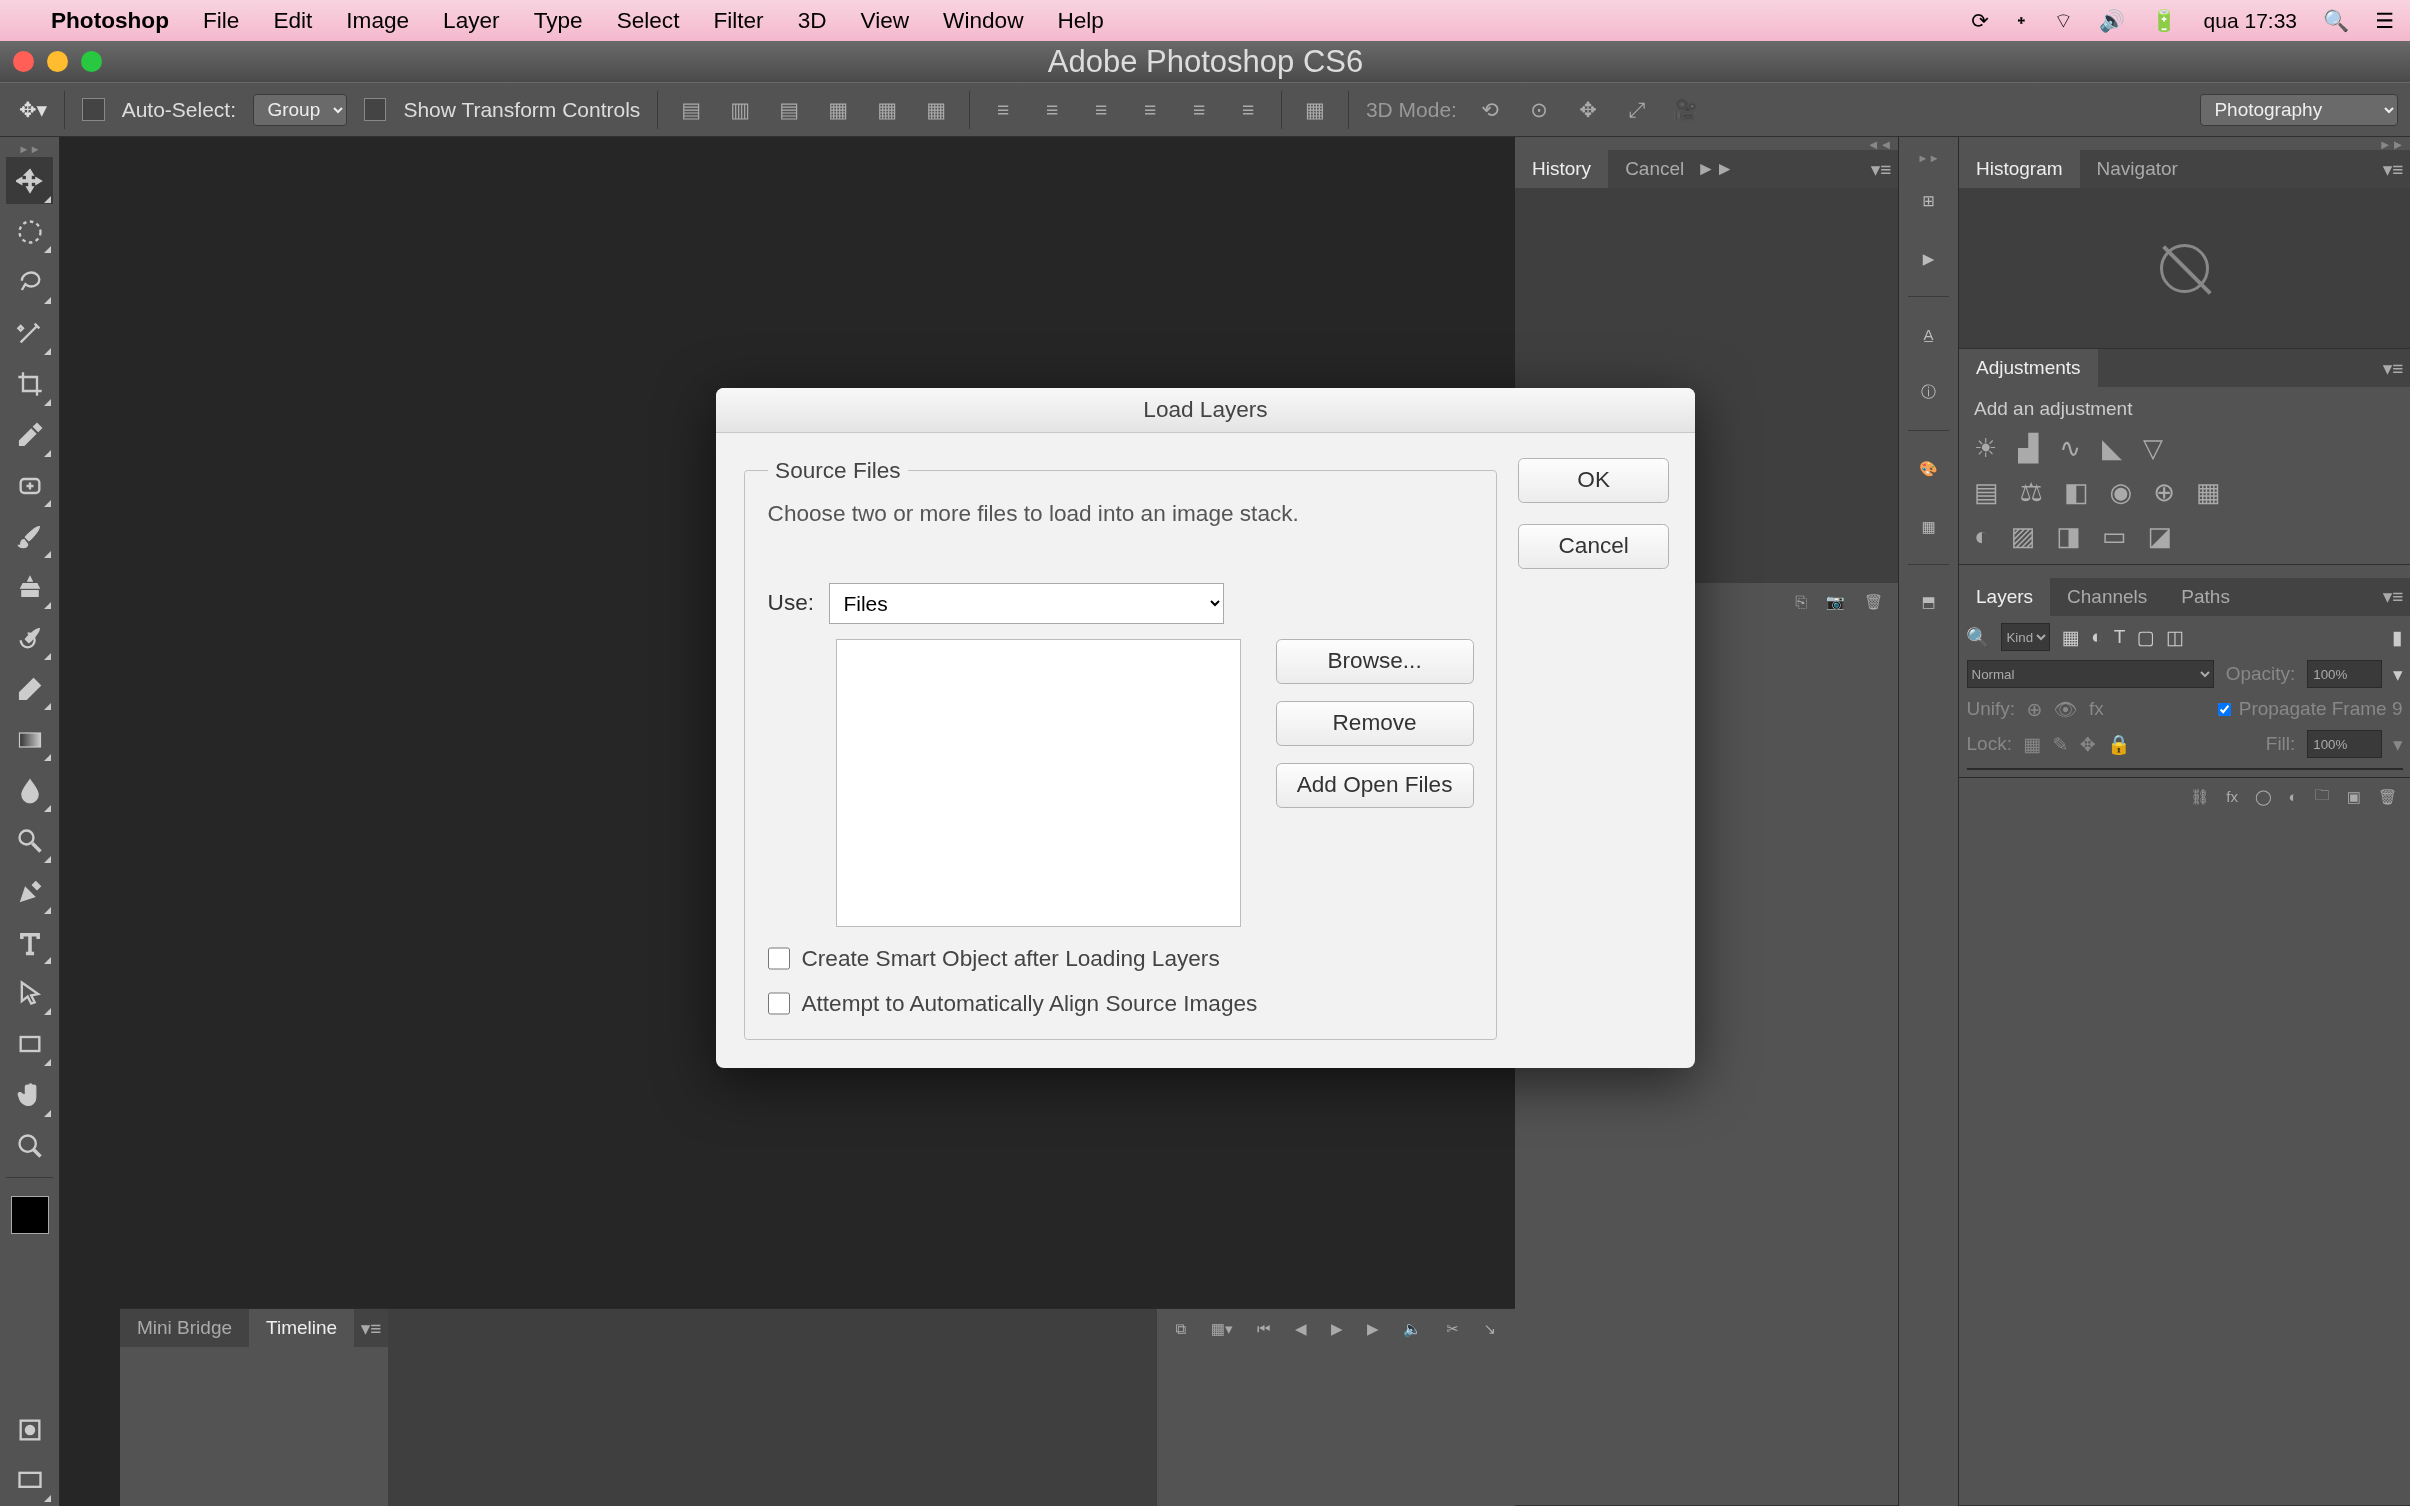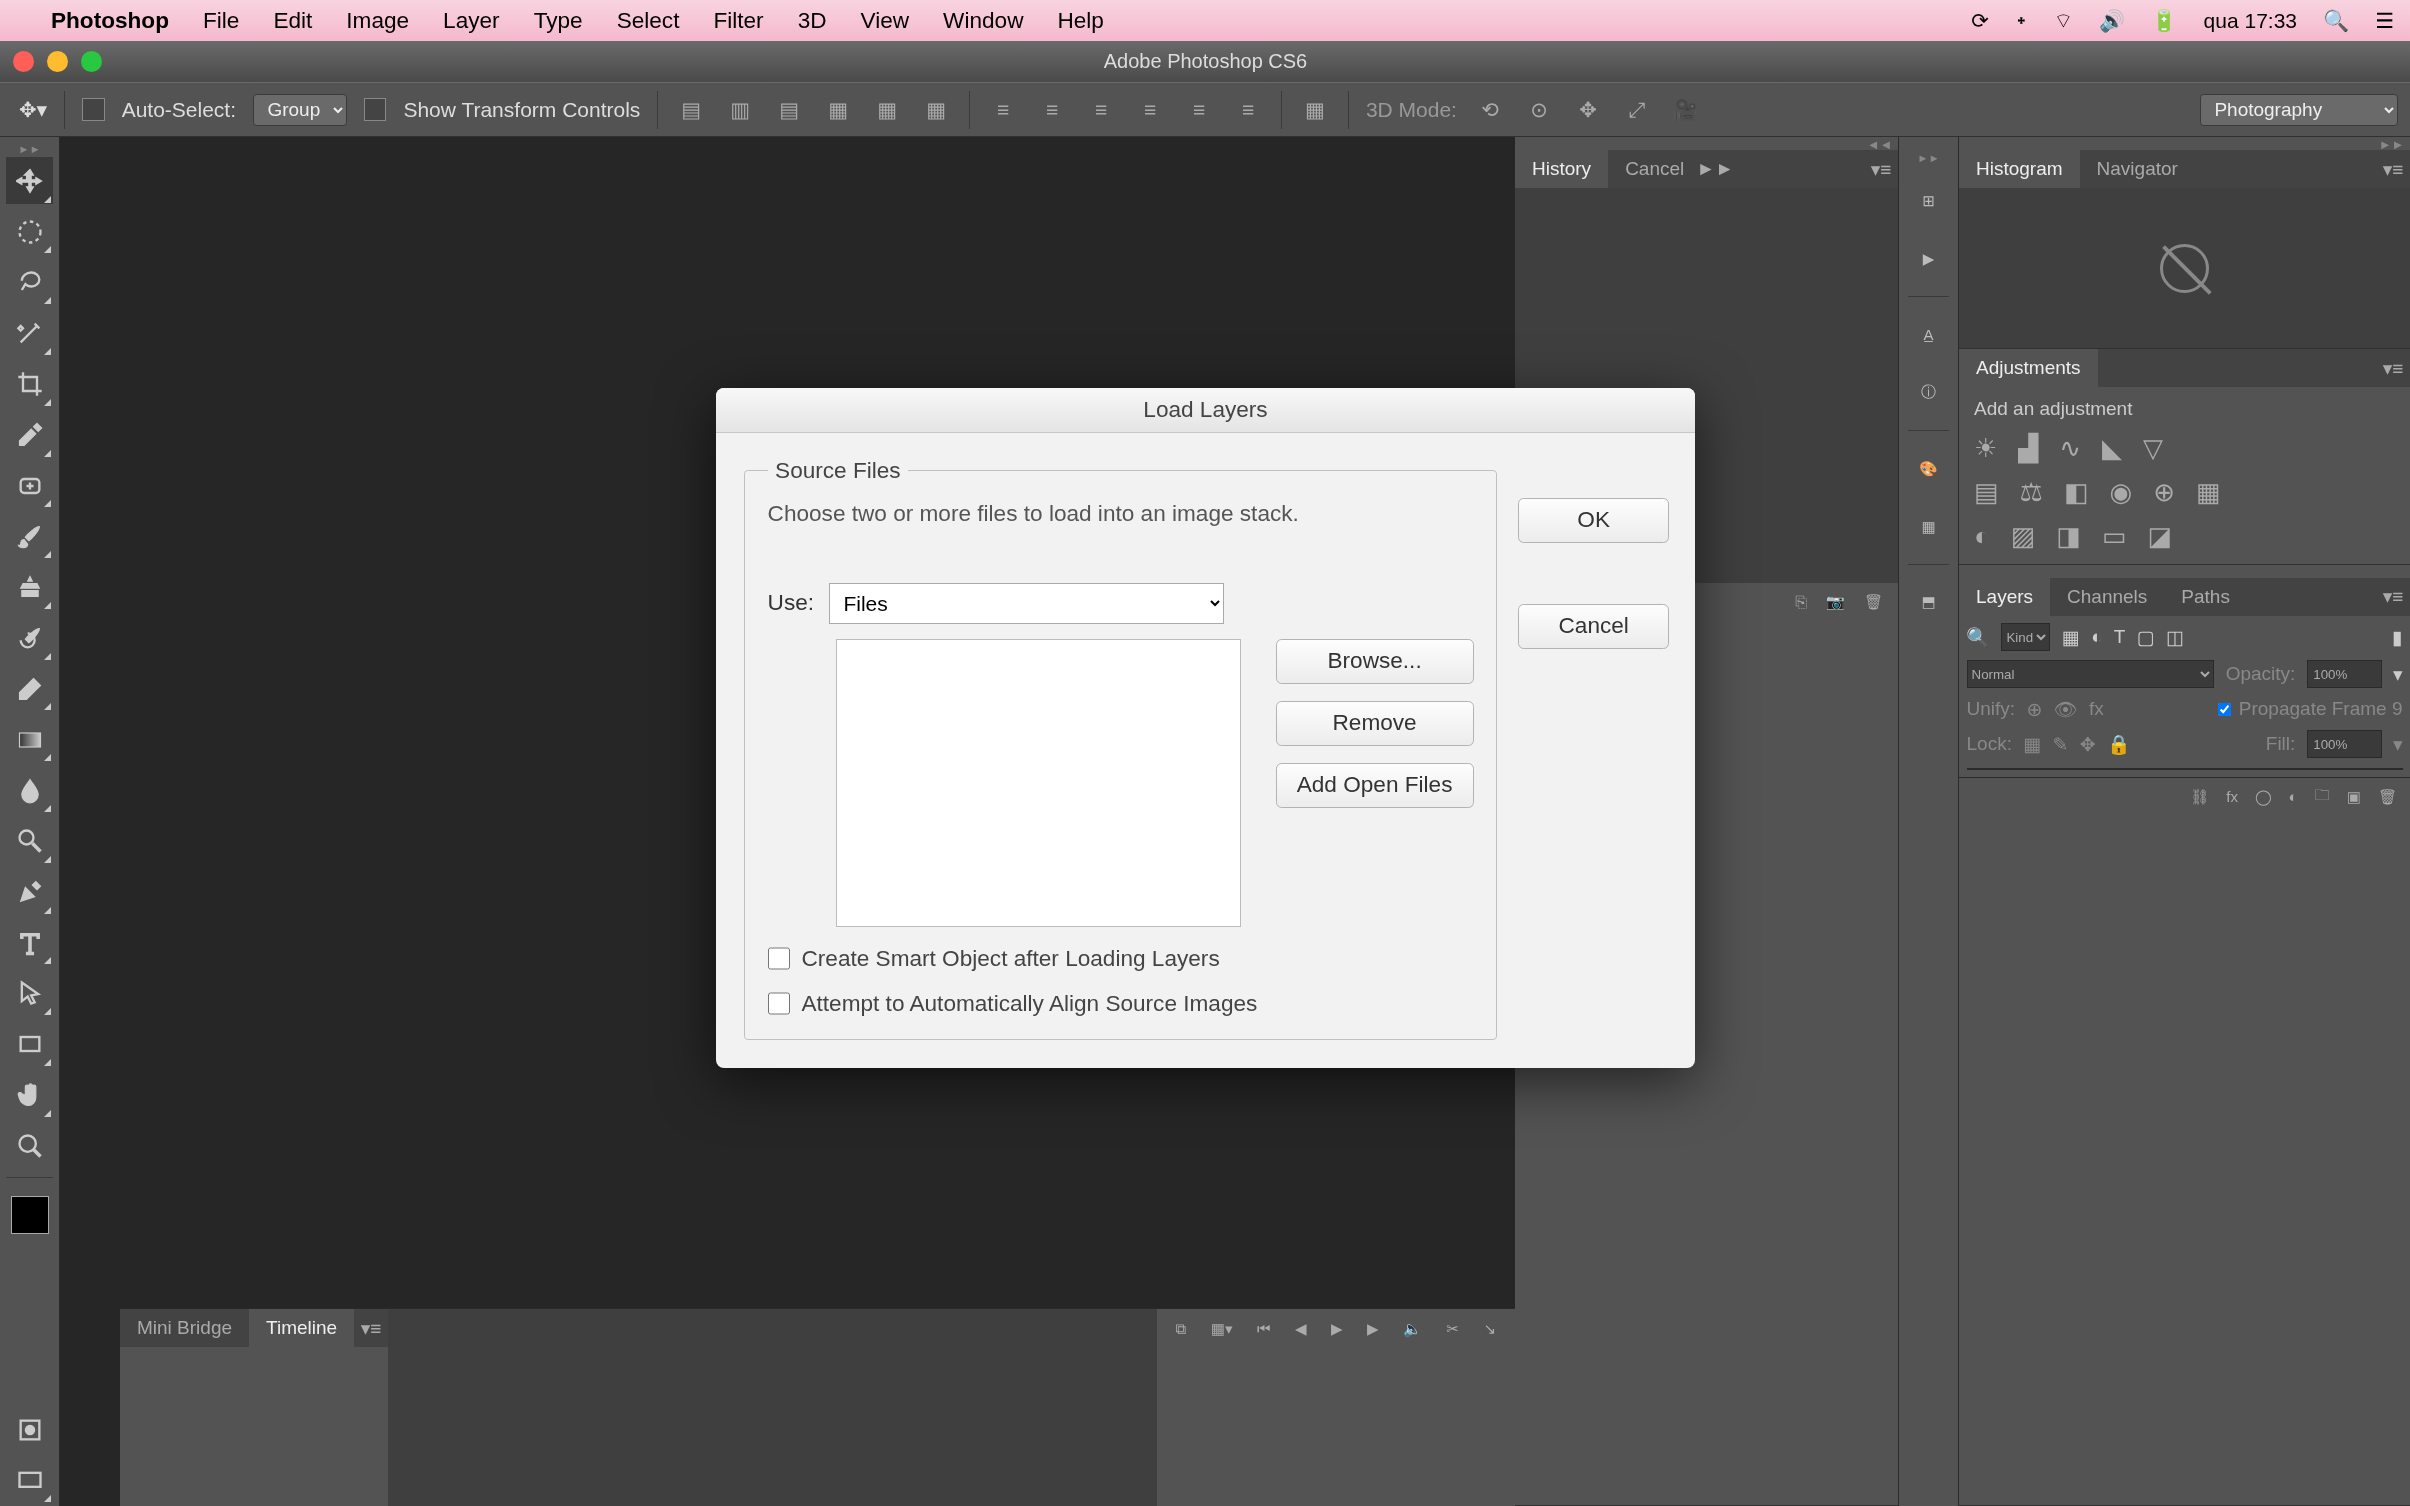--- a/index.html
+++ b/index.html
@@ -5,21 +5,21 @@
 * { margin: 0; padding: 0; box-sizing: border-box; font-family: -apple-system, "Lucida Grande", sans-serif; }
 body { width: 2411px; height: 1507px; background: #333; overflow: hidden; transform-origin: top left; }
 
 
 .menubar { height: 41px; background: linear-gradient(180deg, #f8d4df, #f5b8ce); display: flex; align-items: center; padding: 0 17px; font-size: 22.6px; color: #000; gap: 34px; }
 .menubar .apple { font-size: 26px; }
 .menubar .right { margin-left: auto; display: flex; align-items: center; gap: 26px; font-size: 21px; }
 .menubar .bold { font-weight: bold; }
 
 
-.titlebar { height: 41px; background: linear-gradient(#6a6a6a, #4a4a4a); display: flex; align-items: center; justify-content: center; color: #ddd; font-size: 20px; position: relative; }
+.titlebar { height: 41px; background: linear-gradient(#6a6a6a, #4a4a4a); display: flex; align-items: center; justify-content: center; color: #ddd; font-size: 31px; position: relative; }
 .traffic { position: absolute; left: 13px; display: flex; gap: 13px; }
 .traffic span { width: 21px; height: 21px; border-radius: 50%; display: inline-block; }
 .traffic .r { background: #ff5f57; } .traffic .y { background: #febc2e; } .traffic .g { background: #28c840; }
 
 
 .optionsbar { height: 55px; background: #535353; display: flex; align-items: center; padding: 0 19px; gap: 17px; color: #ddd; font-size: 21px; border-top: 0.9px solid #6a6a6a; border-bottom: 0.9px solid #303030; }
 .optionsbar .sep { width: 0.9px; height: 38px; background: #3a3a3a; }
 .optionsbar .cb { width: 22.6px; height: 22.6px; border: 0.9px solid #888; background: #444; display: inline-block; }
 .optionsbar select { background: #6a6a6a; color: #eee; border: 0.9px solid #3a3a3a; height: 32px; font-size: 19px; padding: 0 9.4px; border-radius: 3.8px; }
 .optionsbar .iconbtn { width: 32px; height: 32px; display: inline-flex; align-items: center; justify-content: center; color: #aaa; }
@@ -83,21 +83,21 @@
 .dialog .desc { color: #555; margin-bottom: 56px; }
 .dialog .use-row { display: flex; align-items: center; gap: 15px; margin-bottom: 15px; }
 .dialog .use-row select { height: 41px; width: 395px; font-size: 21px; border: 0.9px solid #aaa; background: #fff; padding: 0 9.4px; }
 .dialog .file-row { display: flex; gap: 35px; align-items: flex-start; }
 .dialog .file-list { width: 405px; height: 288px; border: 0.9px solid #bcbcbc; background: #fff; margin-left: 68px; }
 .dialog .btn-col { display: flex; flex-direction: column; gap: 17px; }
 .dialog .btn { height: 45px; min-width: 198px; border: 0.9px solid #b3b3b3; background: linear-gradient(#fdfdfd,#ececec); border-radius: 5.6px; font-size: 22.6px; color: #333; display: flex; align-items: center; justify-content: center; }
 .dialog .cb-row { display: flex; align-items: center; gap: 11.3px; margin-top: 19px; font-size: 22.6px; color: #444; }
 .dialog .cb-row input { width: 22.6px; height: 22.6px; }
 .dialog .side-btns { display: flex; flex-direction: column; gap: 21px; width: 160px; }
-.dialog .side-btns .btn { min-width: 151px; margin-top: 40px; }
+.dialog .side-btns .btn { min-width: 151px; }
 </style>
 </head>
 <body>
 
 <div class="menubar">
   <span class="apple"></span>
   <span class="bold">Photoshop</span>
   <span>File</span>
   <span>Edit</span>
   <span>Image</span>

